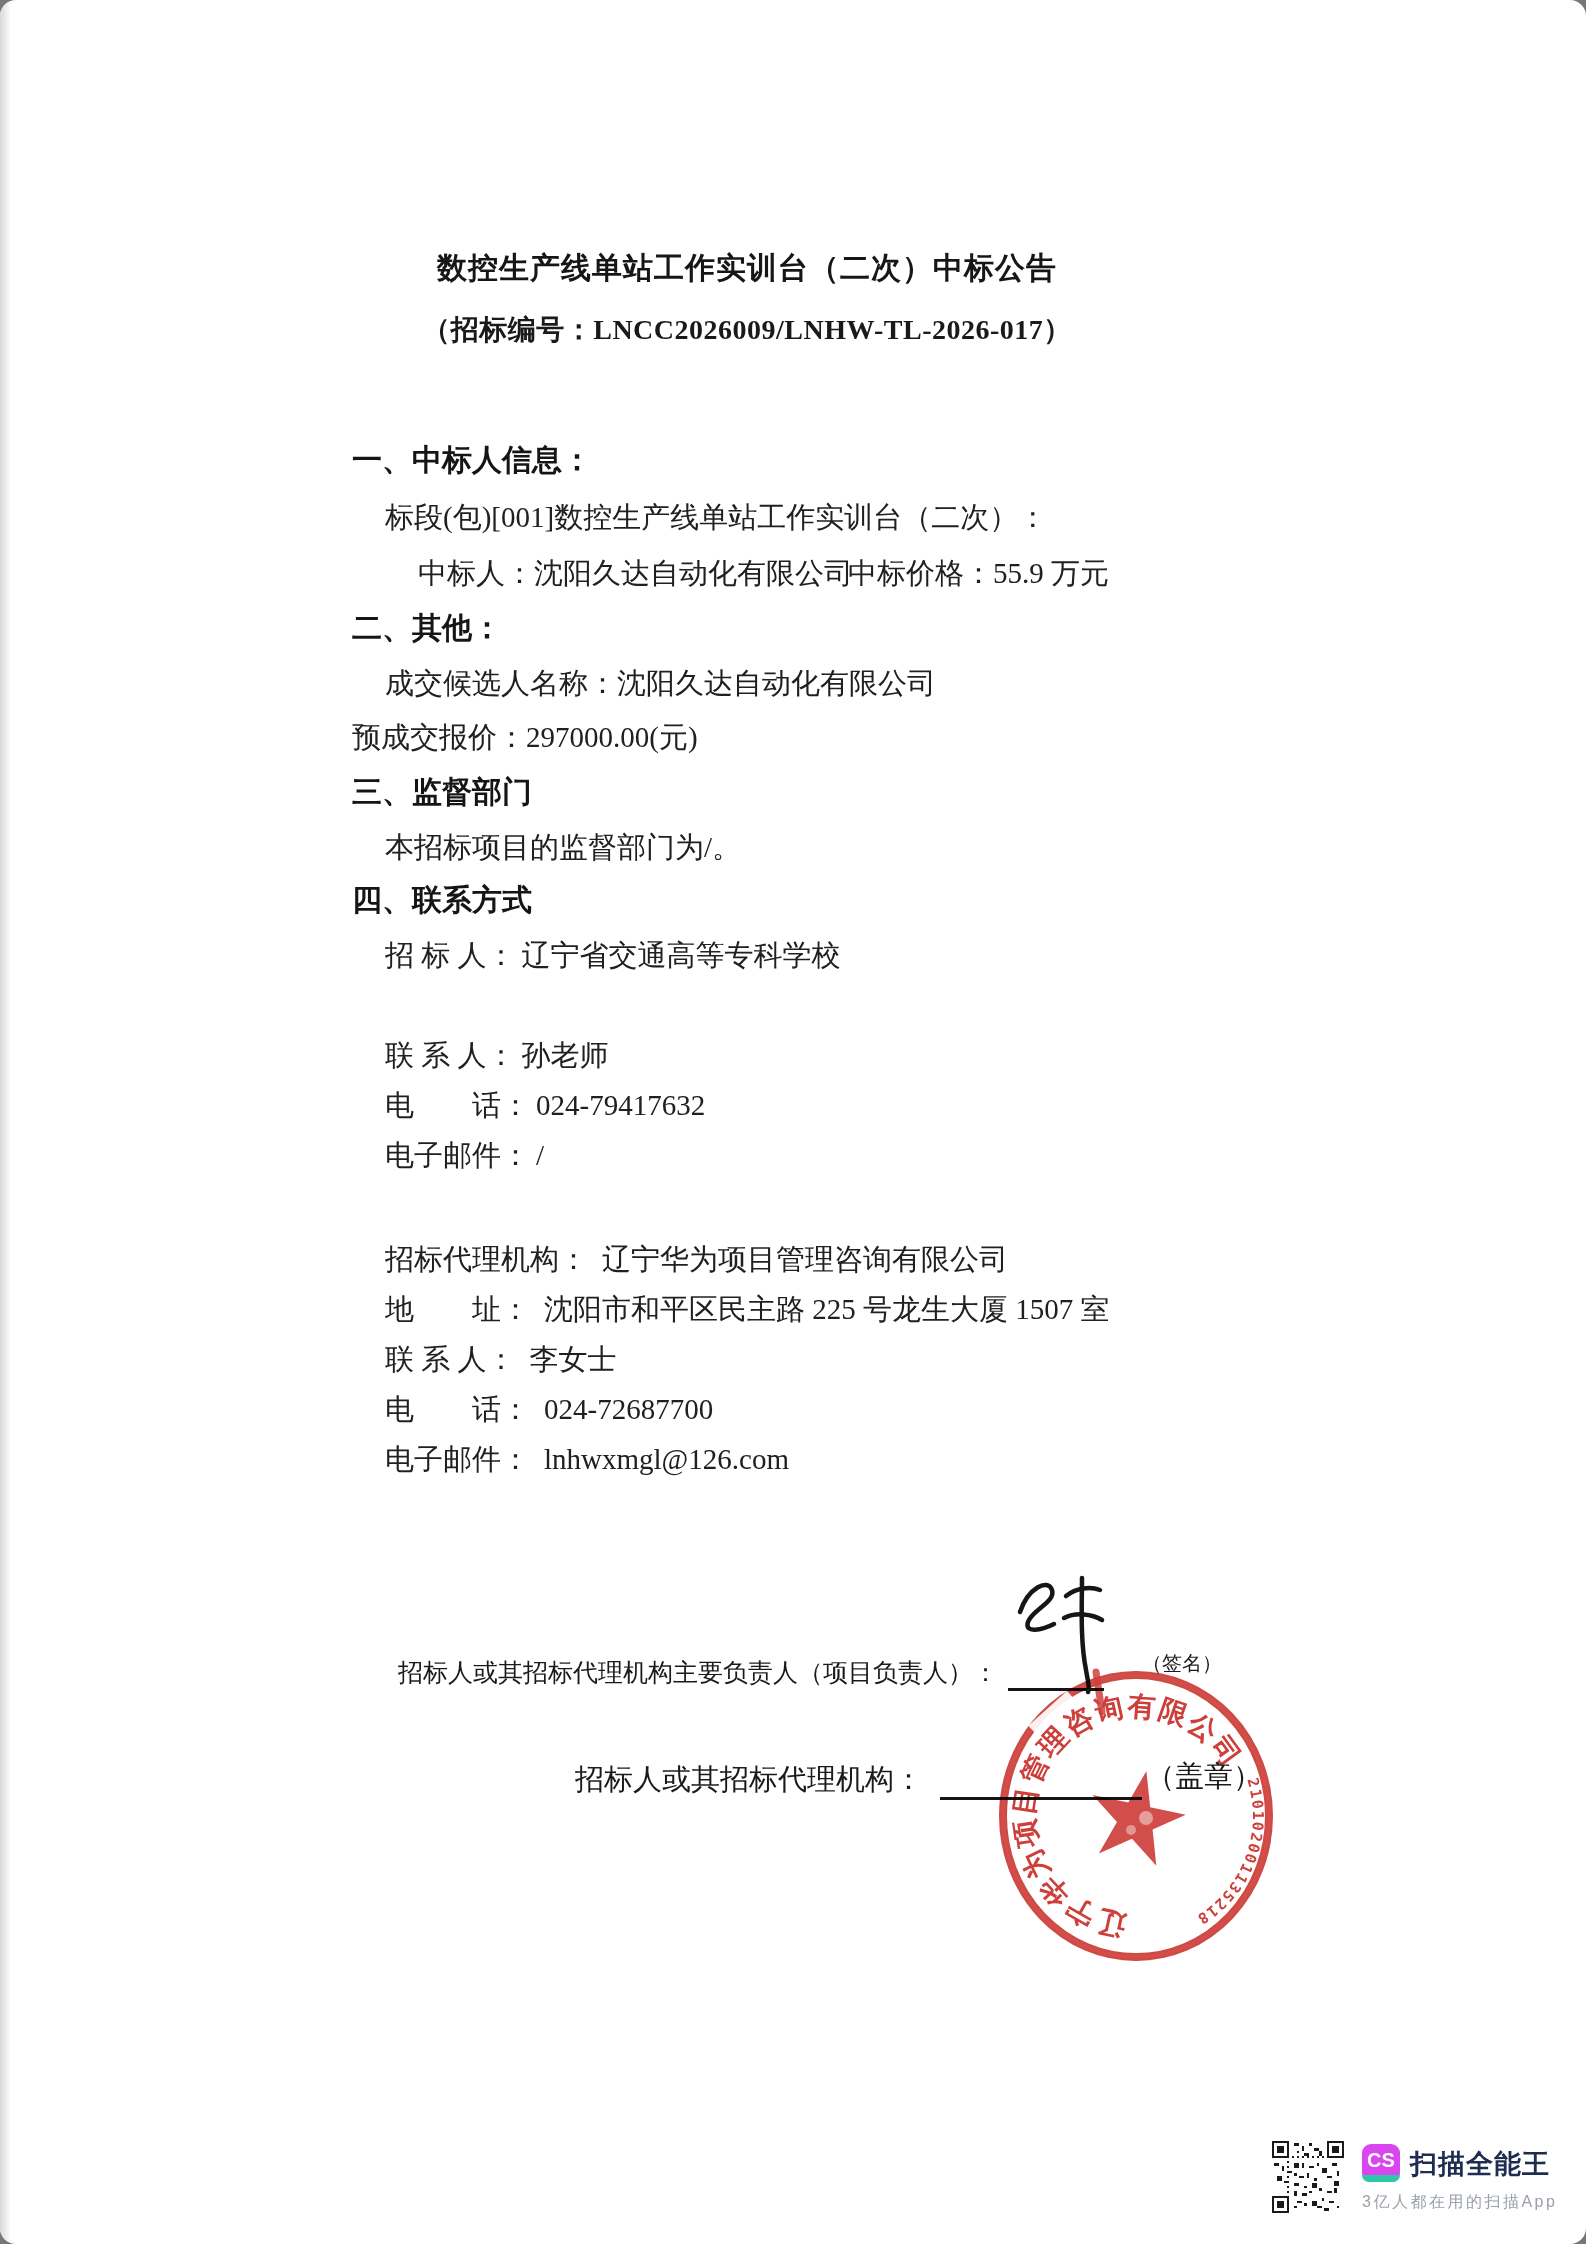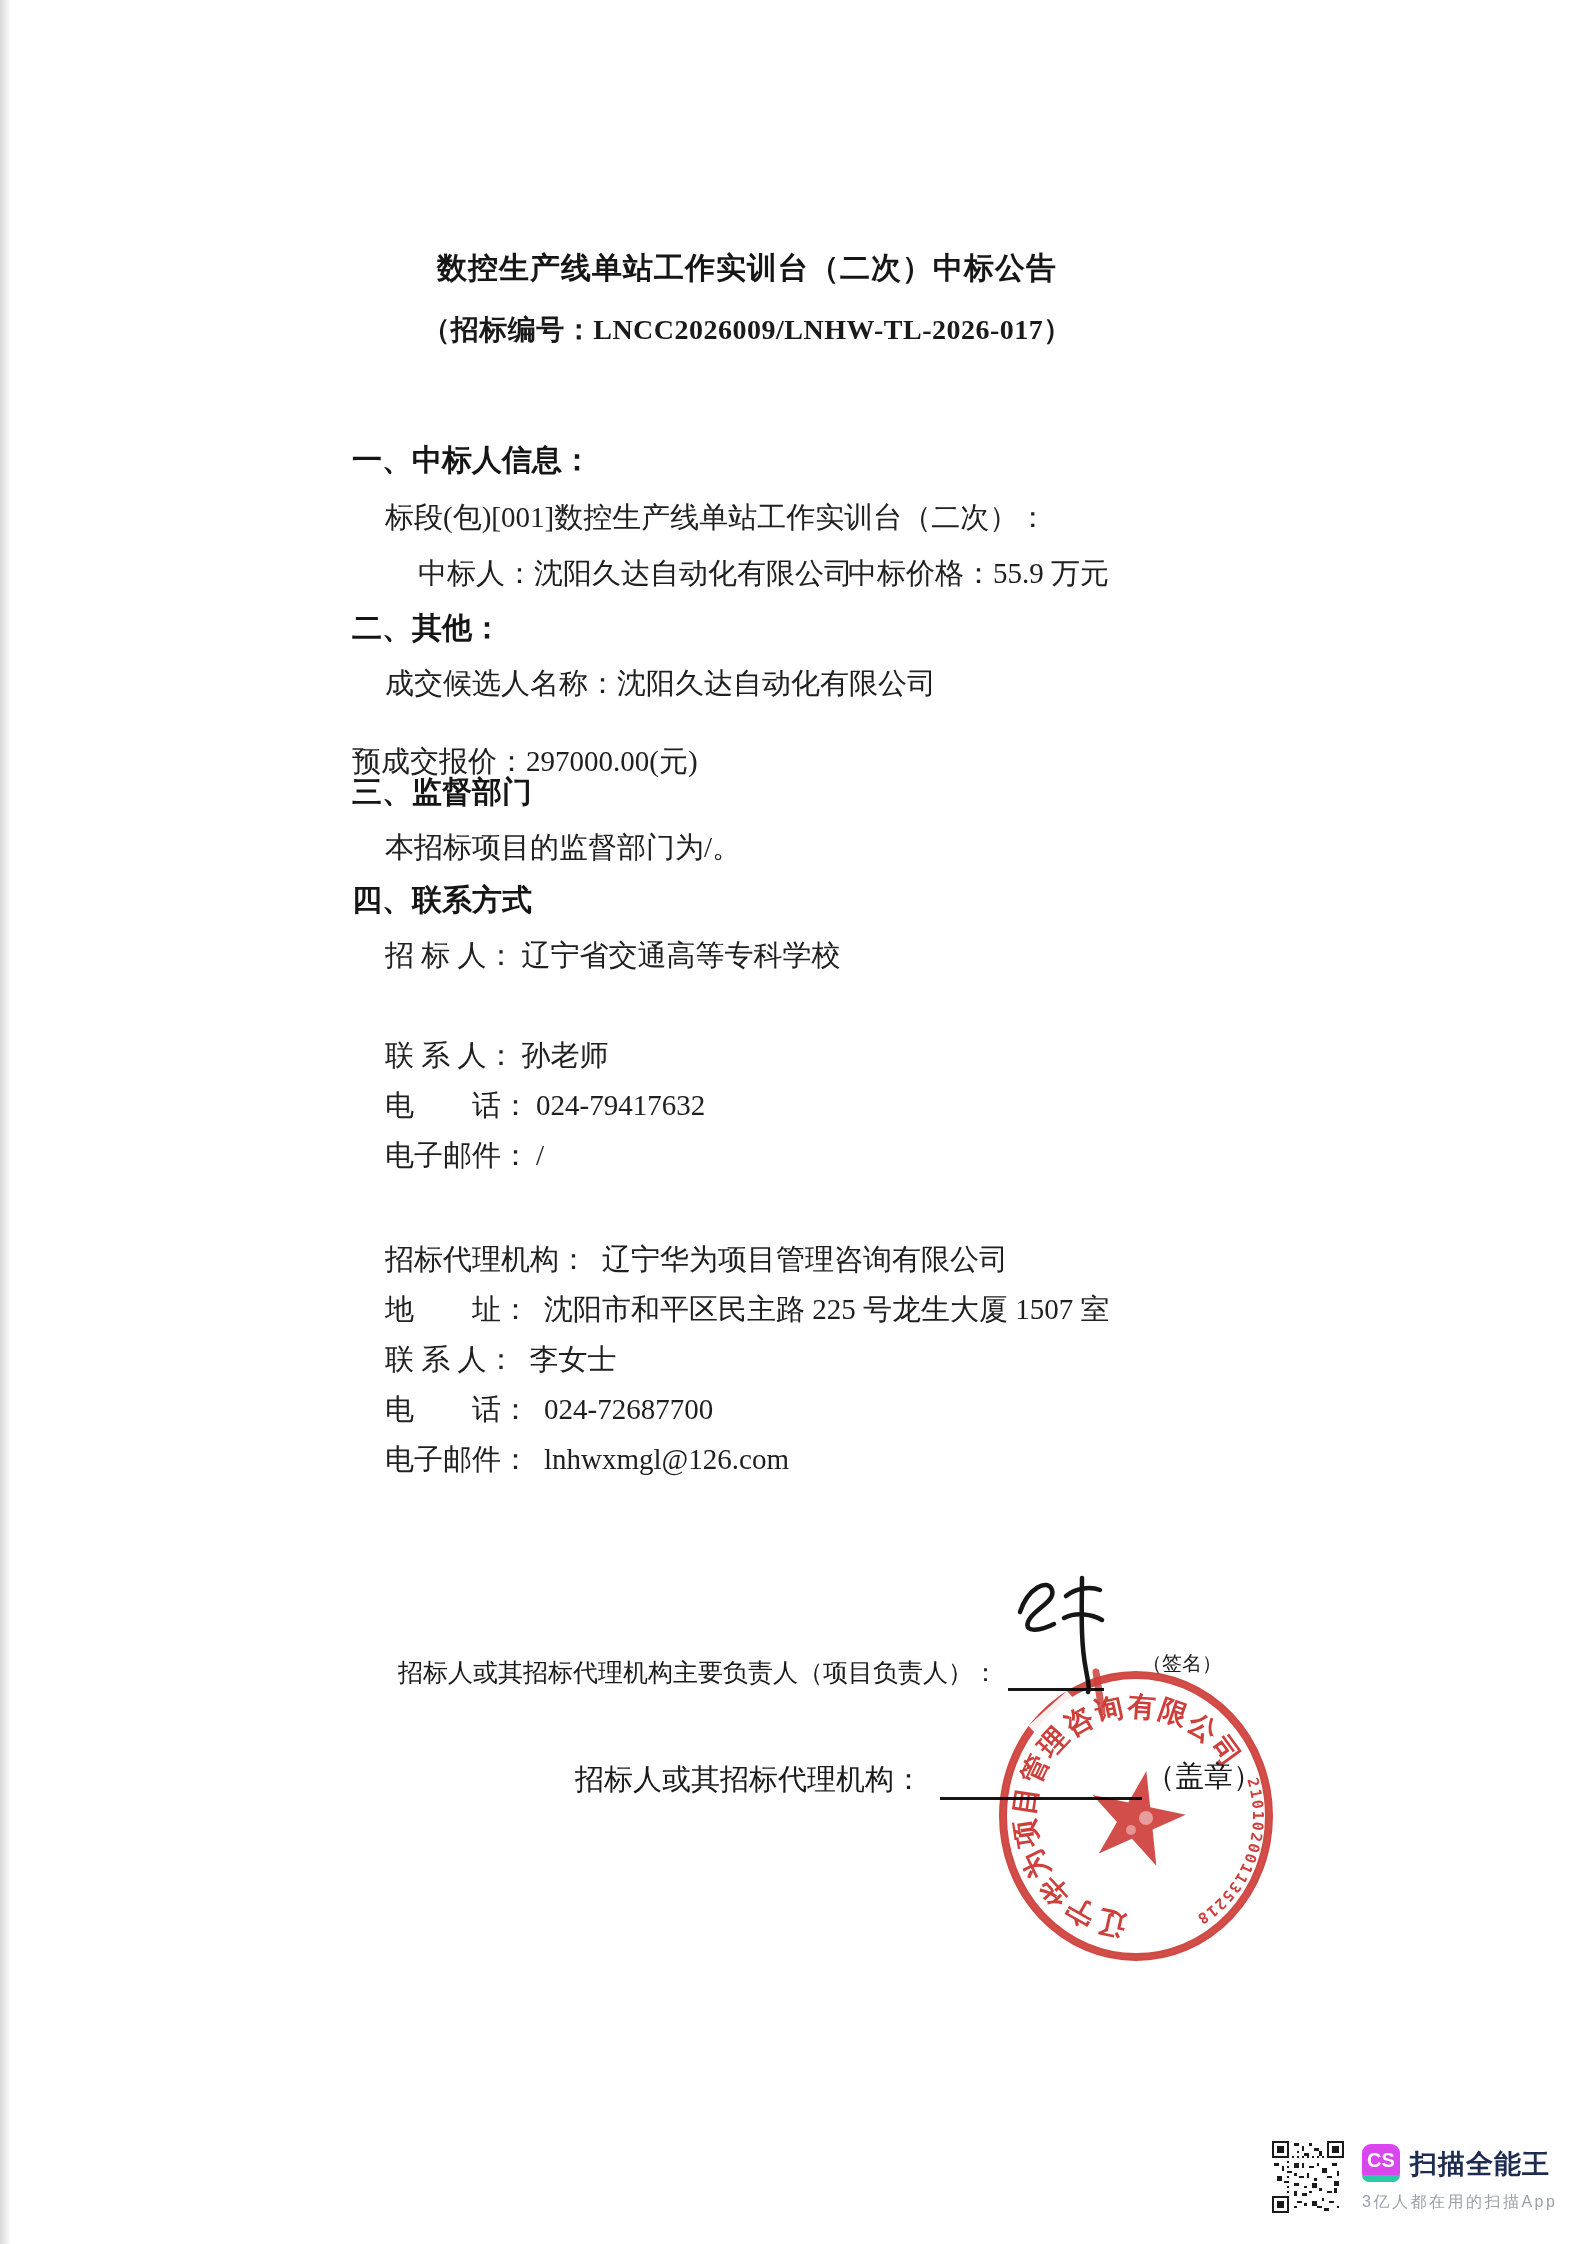--- a/index.html
+++ b/index.html
@@ -1,29 +1,29 @@
 <!DOCTYPE html>
 <html><head>
 <meta charset="utf-8">
 <style>
   html,body{margin:0;padding:0;background:#777;}
   .page{position:relative;width:1586px;height:2244px;background:#ffffff;overflow:hidden;
-        font-family:"Liberation Serif","DejaVu Serif",serif;color:#1d1d1d;margin:0 auto;}
+        font-family:"Liberation Serif","DejaVu Serif",serif;color:#1d1d1d;margin:0 auto;border-radius:16px;}
   .abs{position:absolute;white-space:nowrap;}
   .scan-edge{left:0;top:0;width:10px;height:2244px;
              background:linear-gradient(90deg,#d9d9d9,#fbfbfb);}
   .doc-title{left:352px;top:248px;width:790px;text-align:center;
              font-size:30px;font-weight:bold;letter-spacing:1px;color:#161616;}
   .doc-subtitle{left:352px;top:311px;width:790px;text-align:center;
                 font-size:28px;font-weight:bold;color:#1a1a1a;letter-spacing:.5px;}
   .h{font-size:30px;font-weight:bold;color:#151515;left:352px;}
   .b{font-size:29px;color:#202020;}
   .h1{top:440px;} .lot{left:385px;top:498px;}
   .winner{left:418px;top:554px;} .price{left:848px;top:554px;}
-  .h2{top:608px;} .cand{left:385px;top:664px;} .prep{left:352px;top:718px;margin-top:24px;}
+  .h2{top:608px;} .cand{left:385px;top:664px;} .prep{left:352px;top:718px;}
   .h3{top:772px;} .sup{left:385px;top:828px;}
   .h4{top:880px;}
   .c-row{left:385px;font-size:29px;color:#202020;}
   .t0{top:936px;} .t1{top:986px;} .t2{top:1036px;} .t3{top:1086px;} .t4{top:1136px;}
   .a0{top:1240px;} .a1{top:1290px;} .a2{top:1340px;} .a3{top:1390px;} .a4{top:1440px;}
   .c-row .val{margin-left:6px;}
   .agency .val{margin-left:14px;}
   .sig1-label{left:398px;top:1656px;font-size:25px;color:#1a1a1a;}
   .sig1-line{left:1008px;top:1688px;width:96px;border-top:3px solid #151515;height:0;}
   .sig1-suffix{left:1142px;top:1650px;font-size:20px;color:#1a1a1a;}

